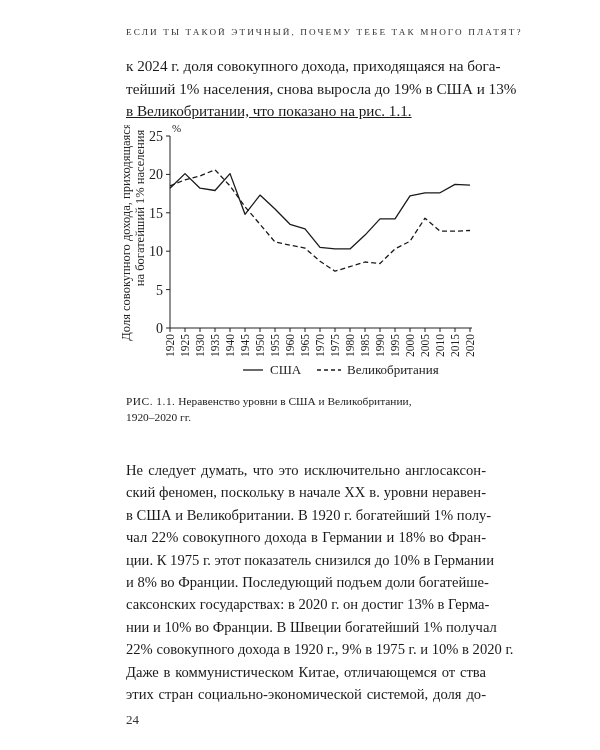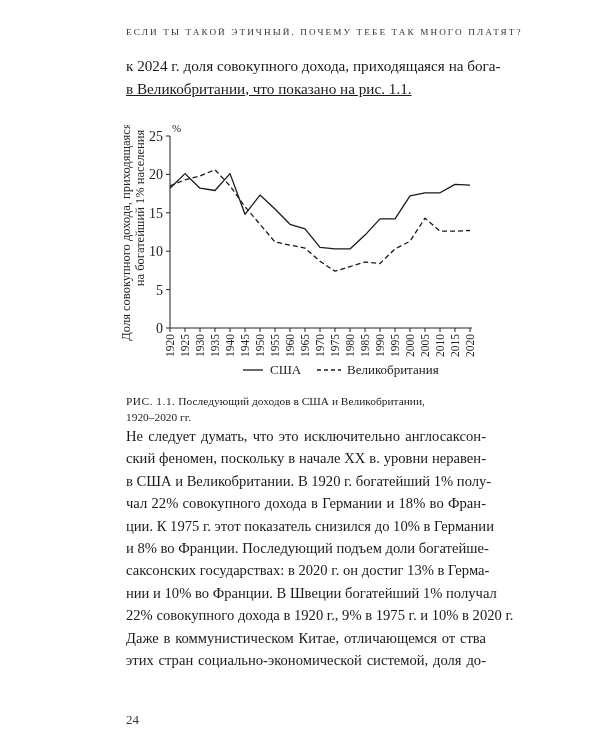--- a/index.html
+++ b/index.html
@@ -5,36 +5,37 @@
   html, body { margin: 0; padding: 0; background: #ffffff; }
   body { width: 600px; height: 750px; position: relative; overflow: hidden;
          font-family: "Liberation Serif", "DejaVu Serif", serif; color: #1a1a1a; }
   .running-head { position: absolute; left: 126px; top: 27px; font-size: 9.2px;
                   letter-spacing: 2.1px; color: #333; white-space: nowrap; }
   .para { position: absolute; left: 126px; width: 360px; font-size: 15.2px;
           line-height: 22.6px; text-align: justify; margin: 0; }
   .para .ln { display: block; text-align: justify; text-align-last: justify; white-space: nowrap; }
   .para .ln.last { text-align-last: left; text-decoration: underline; }
   #para1 { top: 55px; }
-  #para2 { top: 425px; font-size: 14.6px; line-height: 22.4px; }
+  #para2 { top: 459px; font-size: 14.6px; line-height: 22.4px; }
   .chart { position: absolute; left: 110px; top: 125px; width: 390px; height: 260px; }
   .chart svg { width: 390px; height: 260px; display: block; }
   .chart text { font-family: "Liberation Serif", "DejaVu Serif", serif; fill: #222; }
   .caption { position: absolute; left: 126px; top: 393px; width: 320px;
              font-size: 11.4px; line-height: 16px; color: #222; }
   .caption .lbl { font-variant: small-caps; letter-spacing: 0.5px; }
   .page-num { position: absolute; left: 126px; top: 712px; font-size: 13px; color: #333; }
 </style>
 </head>
 <body>
 
 <div class="running-head">ЕСЛИ ТЫ ТАКОЙ ЭТИЧНЫЙ, ПОЧЕМУ ТЕБЕ ТАК МНОГО ПЛАТЯТ?</div>
 
 <p class="para" id="para1">
   <span class="ln">к 2024 г. доля совокупного дохода, приходящаяся на бога-</span>
+  <span class="ln">тейший 1% населения, снова выросла до 19% в США и 13%</span>
   <span class="ln last">в Великобритании, что показано на рис. 1.1.</span>
 </p>
 
 <div class="chart">
   <svg id="chart-svg" viewBox="0 0 390 260">
       <line x1="60" y1="203" x2="60" y2="11" stroke="#222" stroke-width="1"></line>
       <line x1="60" y1="203" x2="362" y2="203" stroke="#222" stroke-width="1"></line>
       <line x1="56" y1="203" x2="60" y2="203" stroke="#222" stroke-width="1"></line>
       <text x="53" y="208" text-anchor="end" font-size="14">0</text>
       <line x1="56" y1="164.6" x2="60" y2="164.6" stroke="#222" stroke-width="1"></line>
@@ -95,21 +96,21 @@
       <polyline points="60.0,63.2 75.0,48.6 90.0,63.2 105.0,65.5 120.0,48.6 135.0,89.3 150.0,70.1 165.0,84.0 180.0,99.3 195.0,103.9 210.0,122.4 225.0,123.9 240.0,123.9 255.0,110.1 270.0,93.9 285.0,93.9 300.0,70.9 315.0,67.8 330.0,67.8 345.0,59.4 360.0,60.2" fill="none" stroke="#1a1a1a" stroke-width="1.3" stroke-linejoin="round"></polyline>
       <polyline points="60.0,60.9 75.0,54.8 90.0,50.9 105.0,44.8 120.0,60.9 135.0,81.7 150.0,99.3 165.0,117.0 180.0,120.1 195.0,123.1 210.0,136.2 225.0,146.2 240.0,141.6 255.0,137.0 270.0,138.5 285.0,123.9 300.0,116.2 315.0,93.2 330.0,106.2 345.0,106.2 360.0,105.5" fill="none" stroke="#1a1a1a" stroke-width="1.3" stroke-linejoin="round" stroke-dasharray="5,3"></polyline>
       <line x1="133" y1="245" x2="153" y2="245" stroke="#1a1a1a" stroke-width="1.3"></line>
       <text x="160" y="249" font-size="13">США</text>
       <line x1="207" y1="245" x2="231" y2="245" stroke="#1a1a1a" stroke-width="1.3" stroke-dasharray="4,3"></line>
       <text x="237" y="249" font-size="13">Великобритания</text>
     </svg>
 </div>
 
 <div class="caption">
-  <span class="lbl">РИС. 1.1.</span><span> Последующий доходов в США и Великобритании,</span><br>
+  <span class="lbl">РИС. 1.1.</span><span> Неравенство уровни в США и Великобритании,</span><br>
   <span>1920–2020 гг.</span>
 </div>
 
 <p class="para" id="para2">
   <span class="ln">Не следует думать, что это исключительно англосаксон-</span>
   <span class="ln">ский феномен, поскольку в начале XX в. уровни неравен-</span>
   <span class="ln">в США и Великобритании. В 1920 г. богатейший 1% полу-</span>
   <span class="ln">чал 22% совокупного дохода в Германии и 18% во Фран-</span>
   <span class="ln">ции. К 1975 г. этот показатель снизился до 10% в Германии</span>
   <span class="ln">и 8% во Франции. Последующий подъем доли богатейше-</span>

